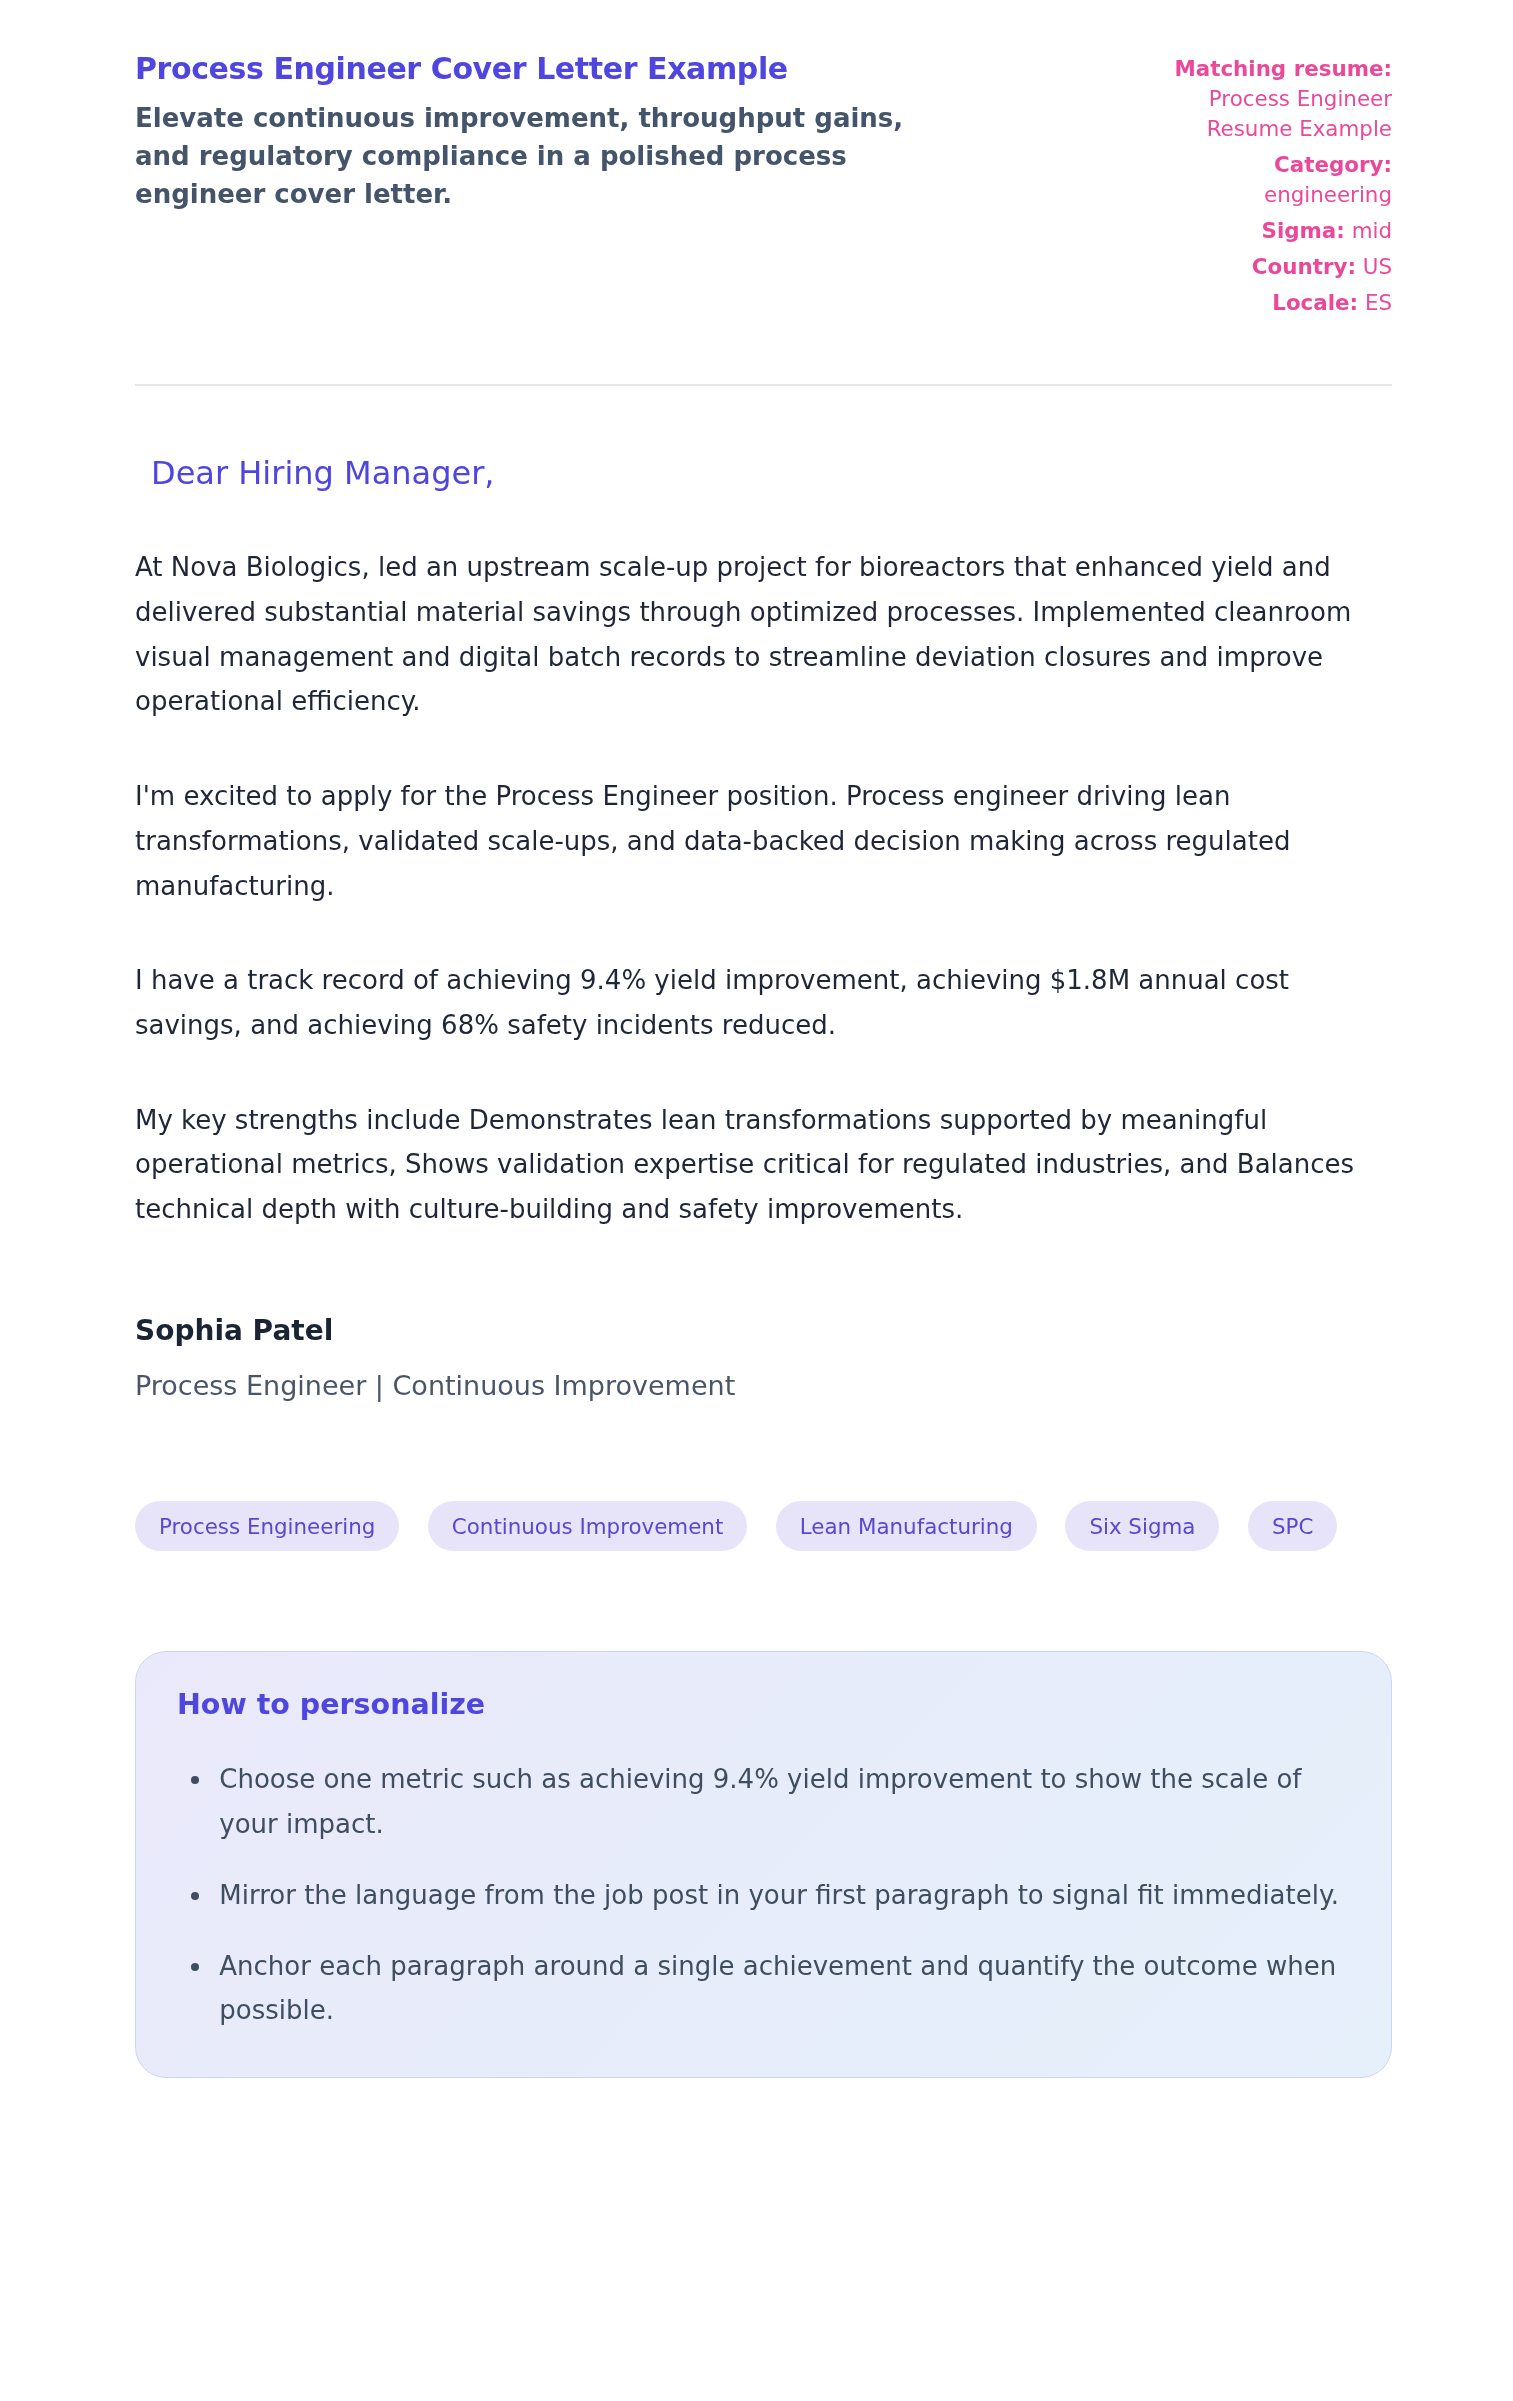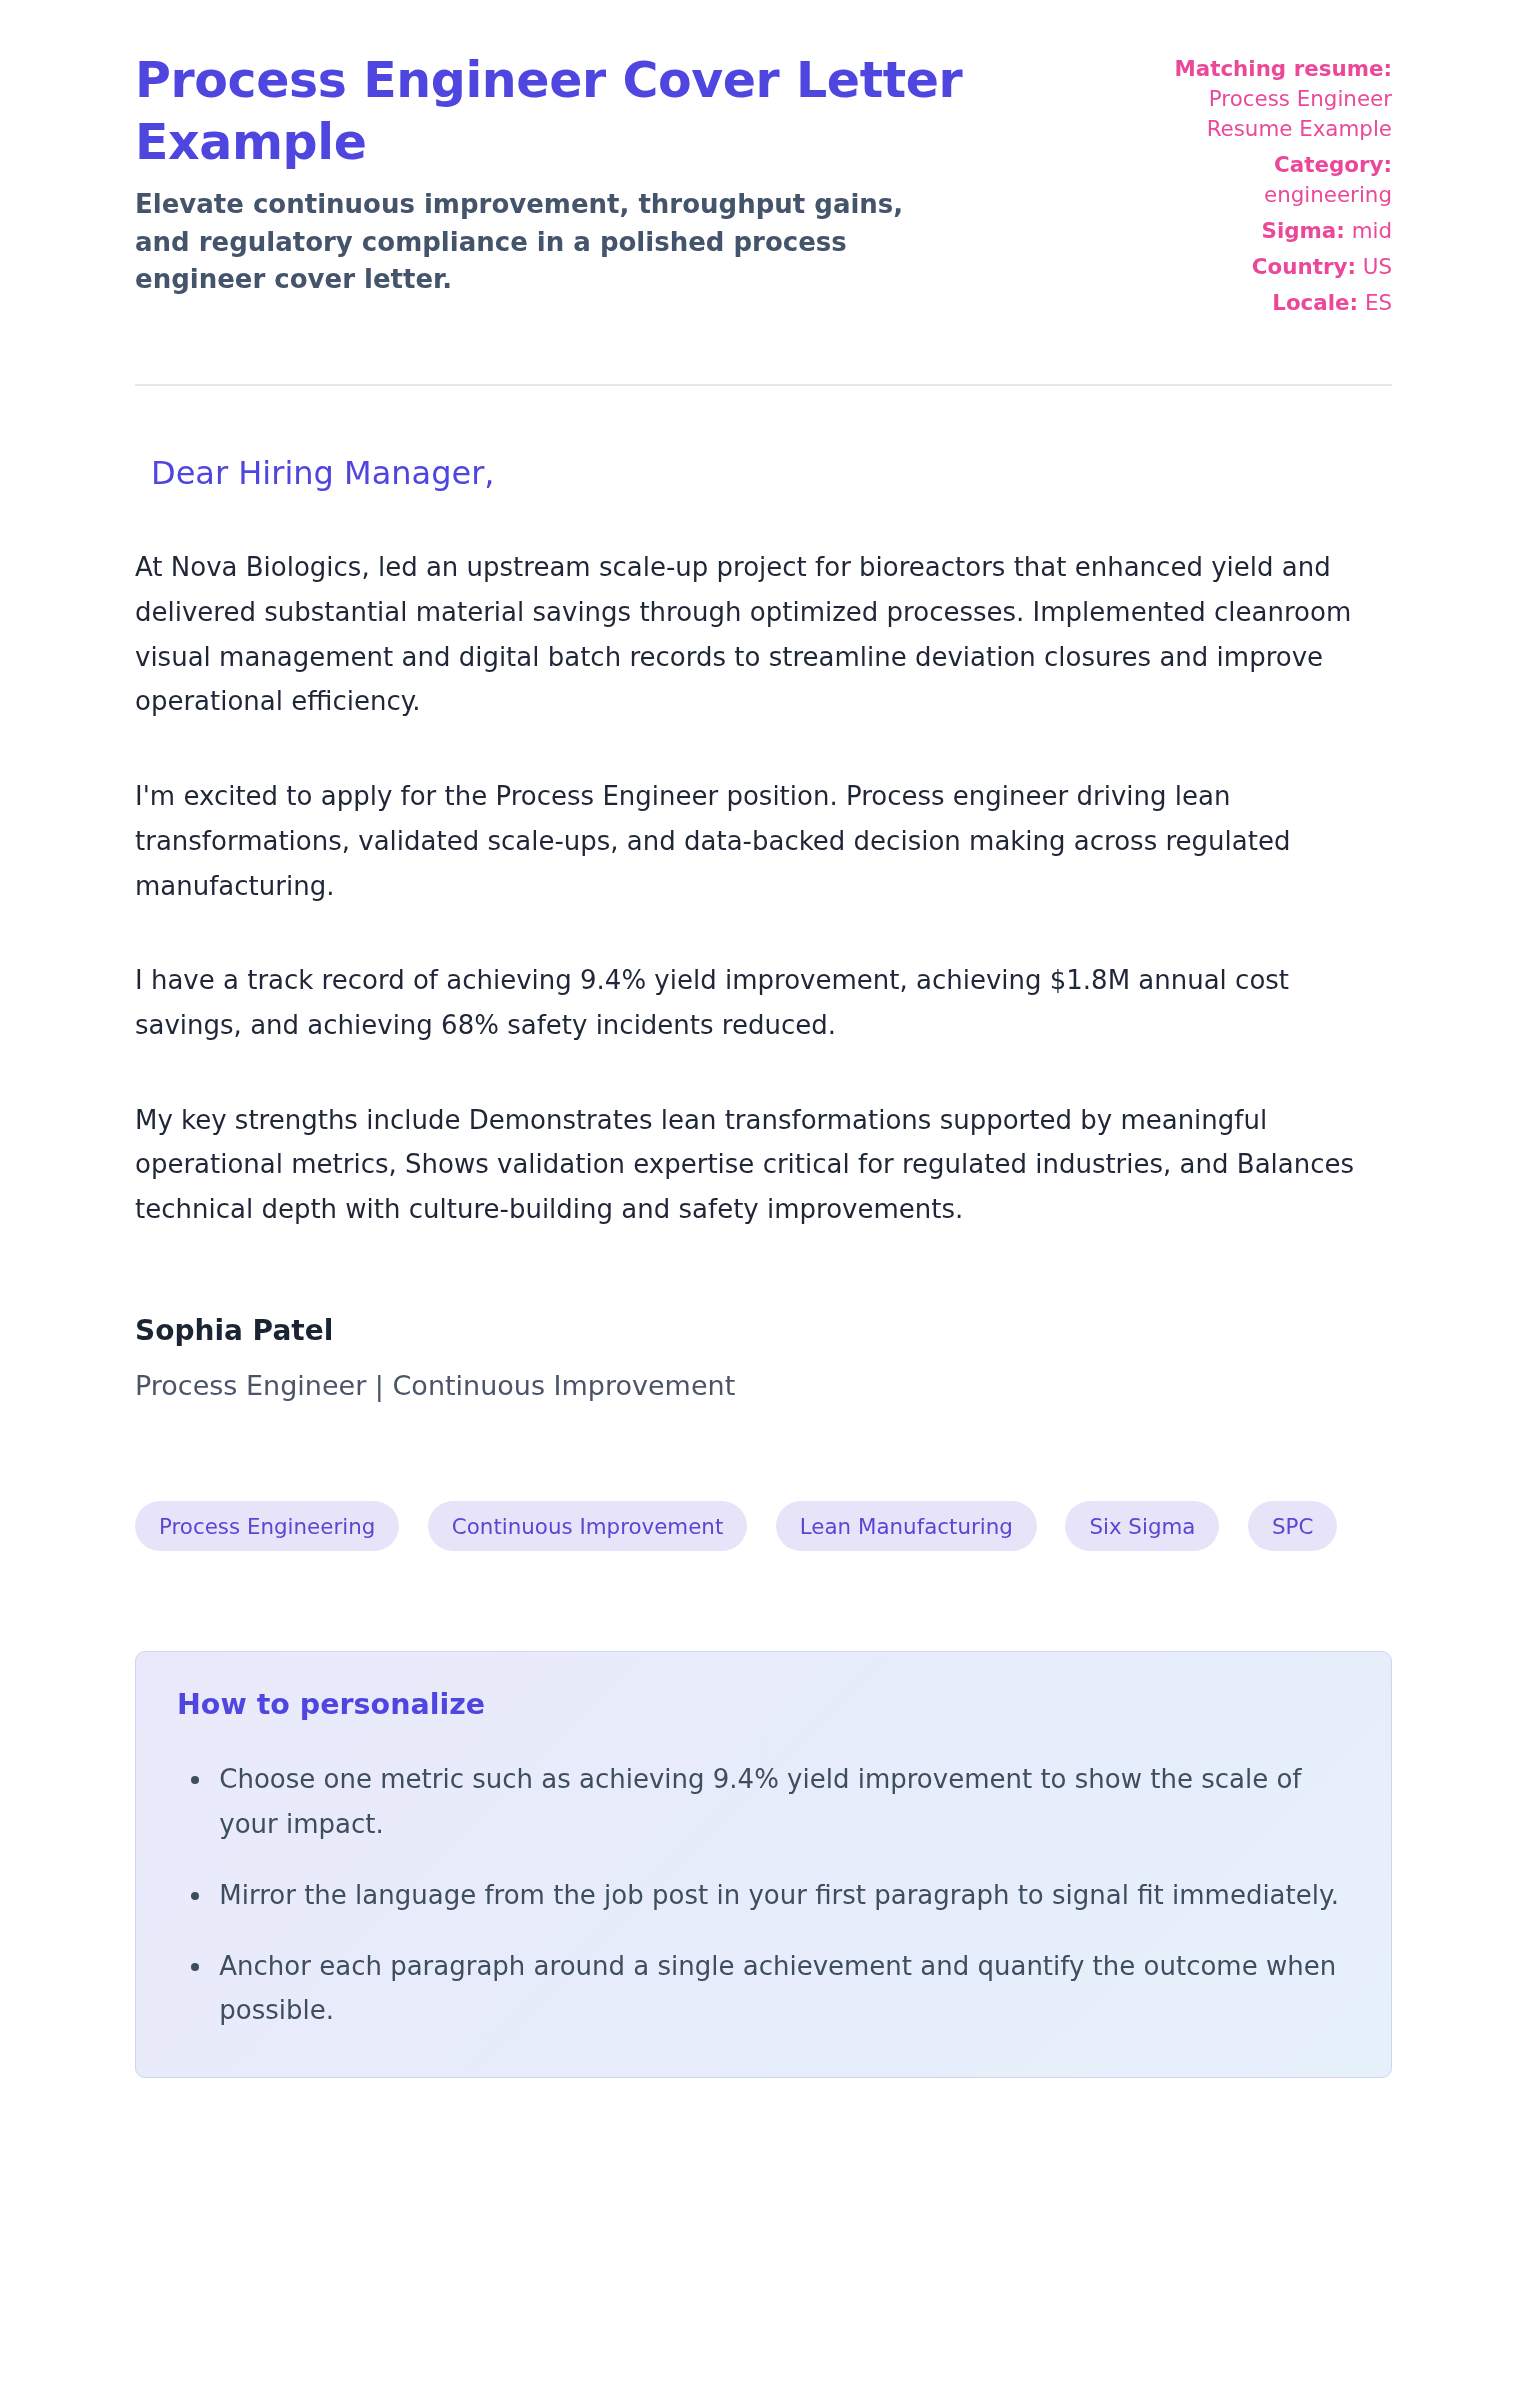--- a/index.html
+++ b/index.html
@@ -17,21 +17,21 @@
   
   .page-header {
     display: flex;
     justify-content: space-between;
     align-items: flex-start;
     gap: 36px;
   }
   .header-text { flex: 1 1 auto; max-width: 881px; }
   .page-title {
     margin: 0;
-    font-size: 49px;
+    font-size: 30px;
     line-height: 1.26;
     font-weight: bold;
     color: #4f46e0;
     letter-spacing: -0.4px;
   }
   .page-subtitle {
     margin: 12.5px 0 0;
     max-width: 819px;
     font-size: 26px;
     line-height: 1.45;
@@ -100,21 +100,21 @@
     border-radius: 8900px;
     white-space: nowrap;
     cursor: pointer;
   }
 
   
   .personalize-card {
     margin-top: 100px;
     background: linear-gradient(135deg, #eae9fb 0%, #e7ecfa 45%, #e6f0fb 100%);
     border: 1.8px solid #ced6ef;
-    border-radius: 10px;
+    border-radius: 31px;
     padding: 36px 24px 45px 41px;
   }
   .personalize-title {
     margin: 0;
     font-size: 28.5px;
     font-weight: bold;
     color: #4f46e0;
   }
   .personalize-tips {
     margin: 36px 0 0;

